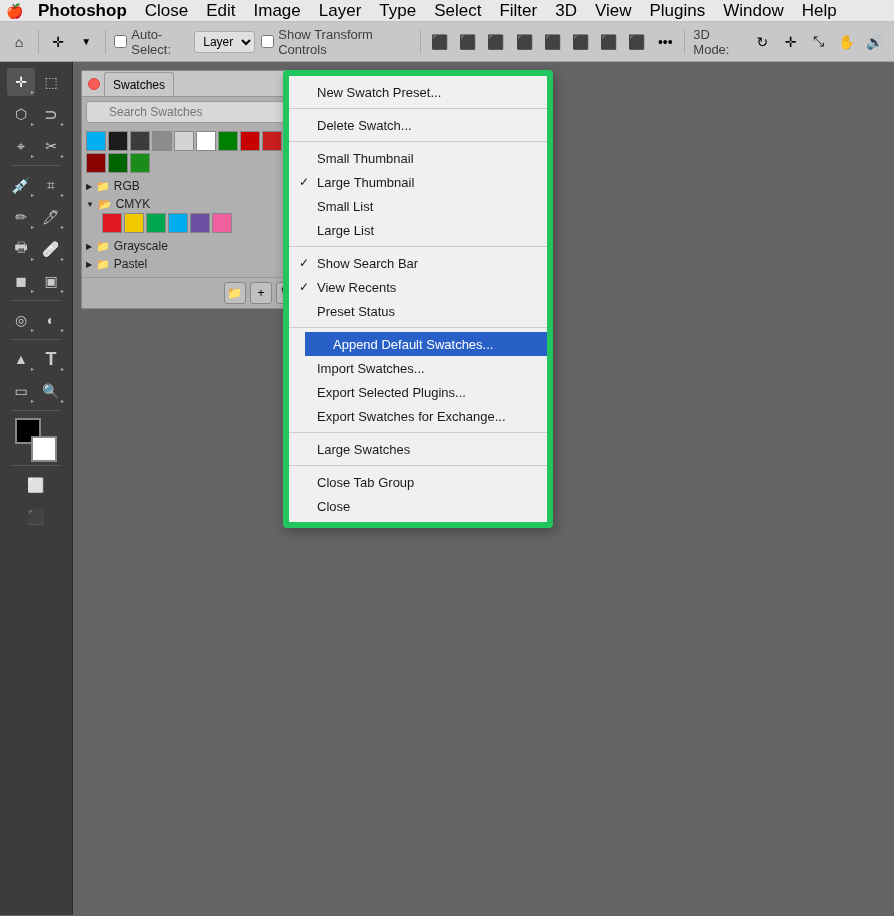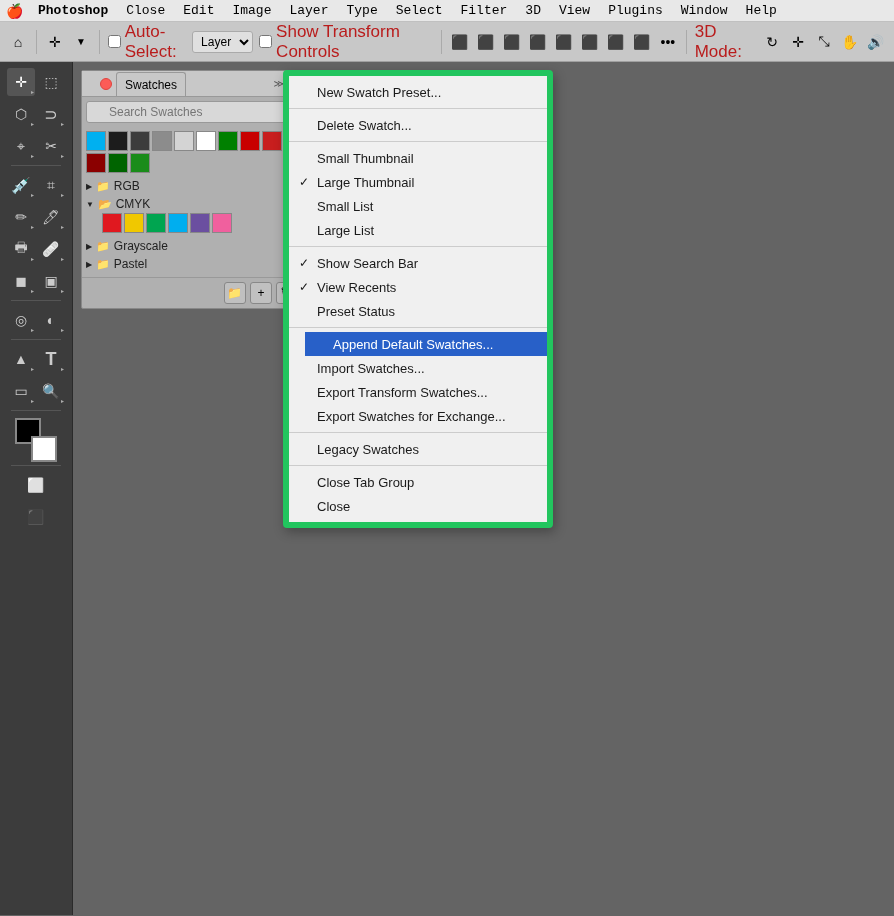--- a/index.html
+++ b/index.html
@@ -30,25 +30,24 @@
       display: flex;
       align-items: center;
       justify-content: center;
       font-size: 14px;
       margin-right: 4px;
     }
     .menu-item {
       padding: 0 8px;
       height: 22px;
       line-height: 22px;
-      font-size: 13px;
+      font-size: 17px;
       cursor: pointer;
       border-radius: 3px;
       white-space: nowrap;
-      font-family: Liberation Mono, monospace;
     }
     .menu-item.app-name { font-weight: bold; }
 
     
     #toolbar {
       width: 100%;
       height: 40px;
       background: #c8c8c8;
       border-bottom: 1px solid #a0a0a0;
       display: flex;
@@ -66,22 +65,22 @@
       font-size: 14px;
       cursor: pointer;
     }
     .toolbar-sep {
       width: 1px;
       height: 24px;
       background: #aaa;
       margin: 0 2px;
     }
     .toolbar-label {
-      font-size: 17px;
-      color: #b91c1c;
+      font-size: 13px;
+      color: #404040;
     }
     .toolbar-dropdown {
       height: 22px;
       font-size: 12px;
       background: #e0e0e0;
       border: 1px solid #aaa;
       border-radius: 3px;
       padding: 0 4px;
       cursor: pointer;
     }
@@ -192,21 +191,21 @@
       border-radius: 2px;
       font-size: 12px;
       z-index: 10;
     }
     .panel-titlebar {
       display: flex;
       align-items: center;
       height: 26px;
       background: #c8c8c8;
       border-bottom: 1px solid #999;
-      padding: 0 18px;
+      padding: 0 6px;
       gap: 4px;
     }
     .panel-close-btn {
       width: 12px;
       height: 12px;
       background: #fc5c57;
       border-radius: 50%;
       border: 1px solid #e0443e;
       cursor: pointer;
       font-size: 8px;
@@ -631,28 +630,28 @@
         <span>Preset Status</span>
       </div>
       <div class="menu-section-sep"></div>
       <div class="dropdown-item highlighted">
         <span>Append Default Swatches...</span>
       </div>
       <div class="dropdown-item">
         <span>Import Swatches...</span>
       </div>
       <div class="dropdown-item">
-        <span>Export Transform Swatches...</span>
+        <span>Export Selected Plugins...</span>
       </div>
       <div class="dropdown-item">
         <span>Export Swatches for Exchange...</span>
       </div>
       <div class="menu-section-sep"></div>
       <div class="dropdown-item">
-        <span>Legacy Swatches</span>
+        <span>Large Swatches</span>
       </div>
       <div class="menu-section-sep"></div>
       <div class="dropdown-item">
         <span>Close Tab Group</span>
       </div>
       <div class="dropdown-item">
         <span>Close</span>
       </div>
     </div>
 

